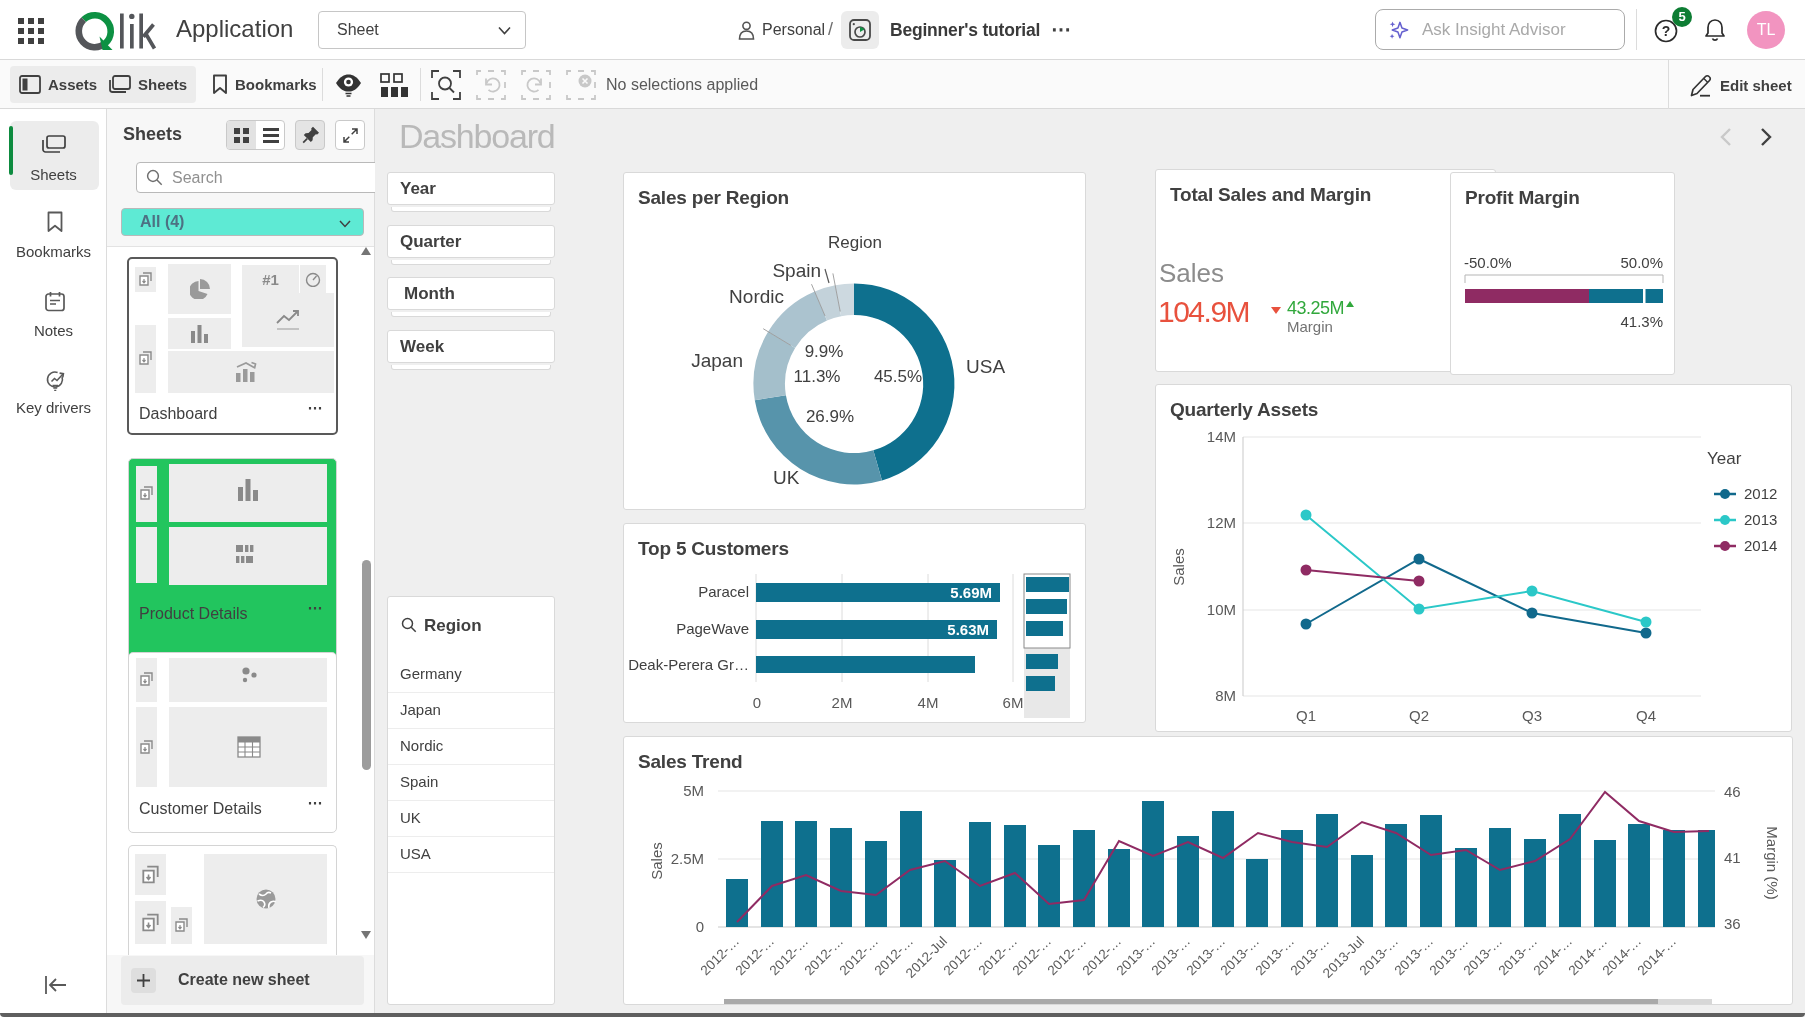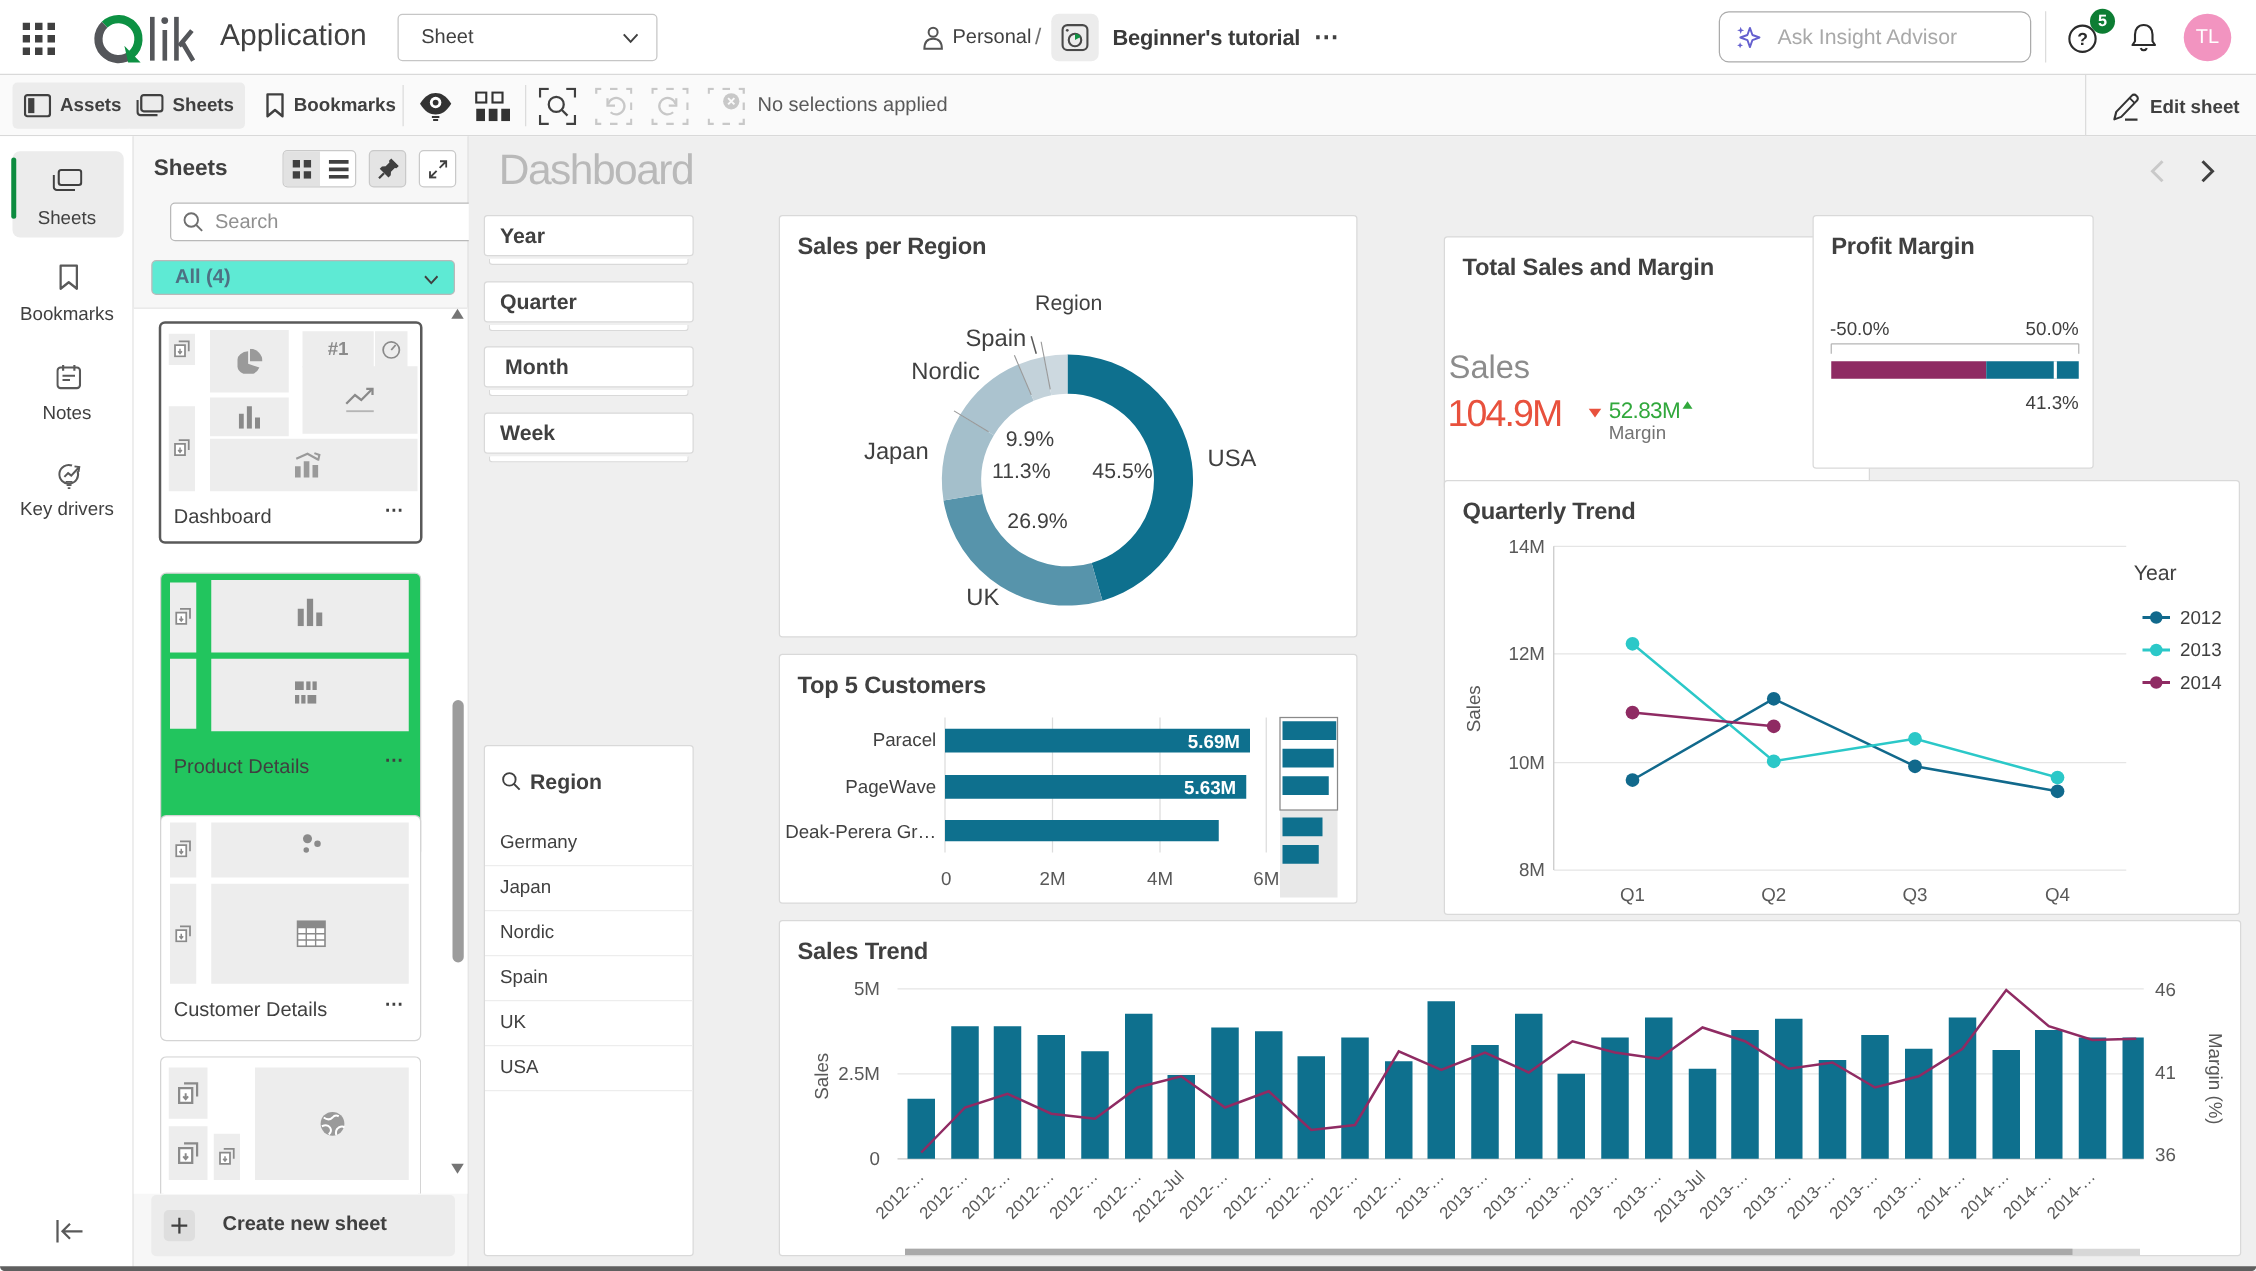--- a/index.html
+++ b/index.html
@@ -536,47 +536,47 @@
         <rect x="402" y="53" width="43" height="15"></rect>
         <rect x="402" y="75" width="41" height="15"></rect>
         <rect x="402" y="97" width="37" height="15"></rect>
         <rect x="402" y="130" width="32" height="15"></rect>
         <rect x="402" y="152" width="29" height="15"></rect>
       </g>
       <rect x="400" y="50" width="46" height="74" fill="none" stroke="#8a8a8a"></rect>
     </svg>
   </div>
 
-  <div class="card" style="left:780px;top:80px;width:341px;height:203px;">
+  <div class="card" style="left:780px;top:60px;width:341px;height:203px;">
     <div class="ctitle">Total Sales and Margin</div>
     <div class="abs" style="left:3px;top:88px;font-size:26px;color:#8c8c8c;">Sales</div>
     <div class="abs" style="left:2px;top:125px;font-size:30px;color:#e8513d;letter-spacing:-1.5px;">104.9M</div>
     <div class="abs" style="left:115px;top:137px;width:0;height:0;border-left:5px solid transparent;border-right:5px solid transparent;border-top:7px solid #e8513d;"></div>
-    <div class="abs" style="left:131px;top:128px;font-size:18px;color:#31a83c;letter-spacing:-0.5px;">52.83M</div>
+    <div class="abs" style="left:131px;top:128px;font-size:18px;color:#31a83c;letter-spacing:-0.5px;">43.25M</div>
     <div class="abs" style="left:190px;top:131px;width:0;height:0;border-left:4px solid transparent;border-right:4px solid transparent;border-bottom:6px solid #31a83c;"></div>
     <div class="abs" style="left:131px;top:148px;font-size:15px;color:#737373;">Margin</div>
   </div>
 
   <div class="card" style="left:1075px;top:63px;width:225px;height:203px;">
     <div class="ctitle">Profit Margin</div>
     <svg class="abs" style="left:0;top:0" width="223" height="201" viewBox="0 0 223 201">
       <g font-family="Liberation Sans,sans-serif" font-size="15" fill="#404040">
         <text x="13" y="95">-50.0%</text>
         <text x="212" y="95" text-anchor="end">50.0%</text>
         <text x="212" y="154" text-anchor="end">41.3%</text>
       </g>
       <path d="M14 102 L14 110 M14 102 L212 102 M212 102 L212 110" stroke="#b5b5b5" fill="none"></path>
       <rect x="14" y="116" width="124" height="14" fill="#8f2b63"></rect>
       <rect x="138" y="116" width="74" height="14" fill="#0e708e"></rect>
       <rect x="192" y="116" width="2.5" height="14" fill="#fff"></rect>
     </svg>
   </div>
 
   <div class="card" style="left:780px;top:275px;width:637px;height:348px;">
-    <div class="ctitle">Quarterly Trend</div>
+    <div class="ctitle">Quarterly Assets</div>
     <svg class="abs" style="left:0;top:0" width="635" height="346" viewBox="0 0 635 346">
       <g stroke="#e5e5e5">
             <line x1="87" y1="52" x2="545" y2="52"></line>
             <line x1="87" y1="138" x2="545" y2="138"></line>
             <line x1="87" y1="225" x2="545" y2="225"></line>
             <line x1="87" y1="311" x2="545" y2="311"></line>
           </g>
       <line x1="87" y1="52" x2="87" y2="311" stroke="#c9c9c9"></line>
       <g font-family="Liberation Sans,sans-serif" font-size="15" fill="#595959">
         <text x="80" y="57" text-anchor="end">14M</text>

